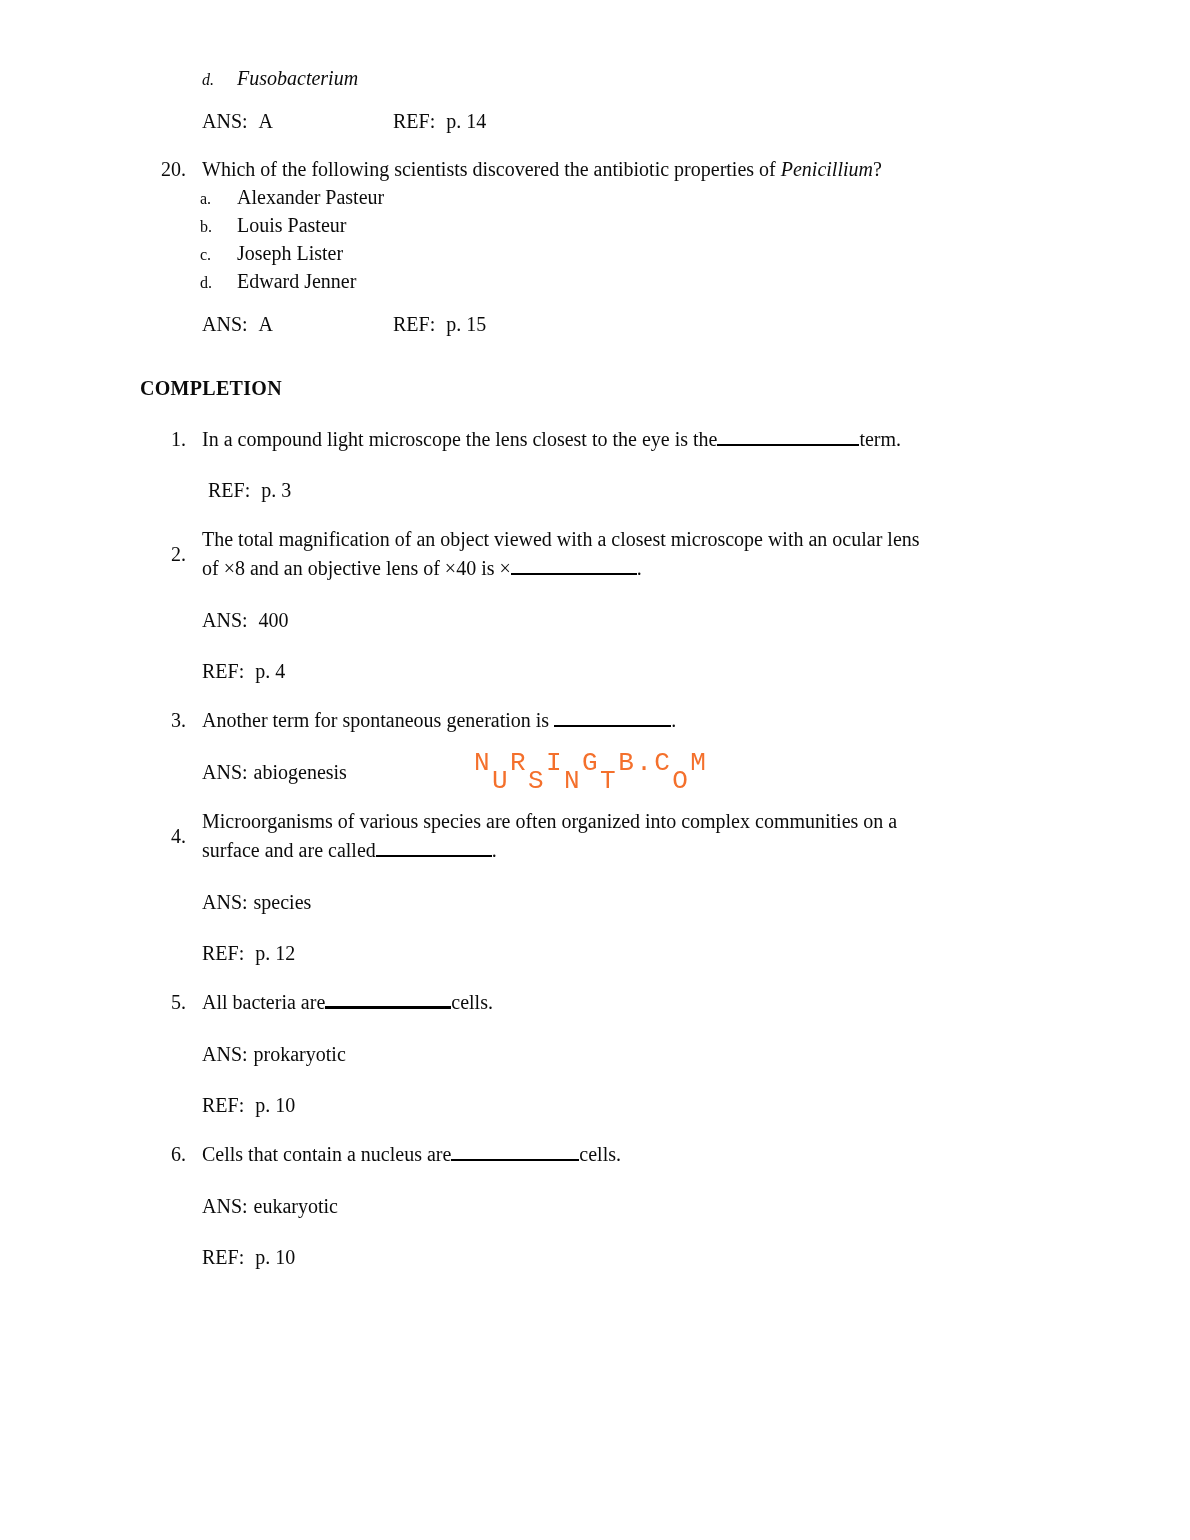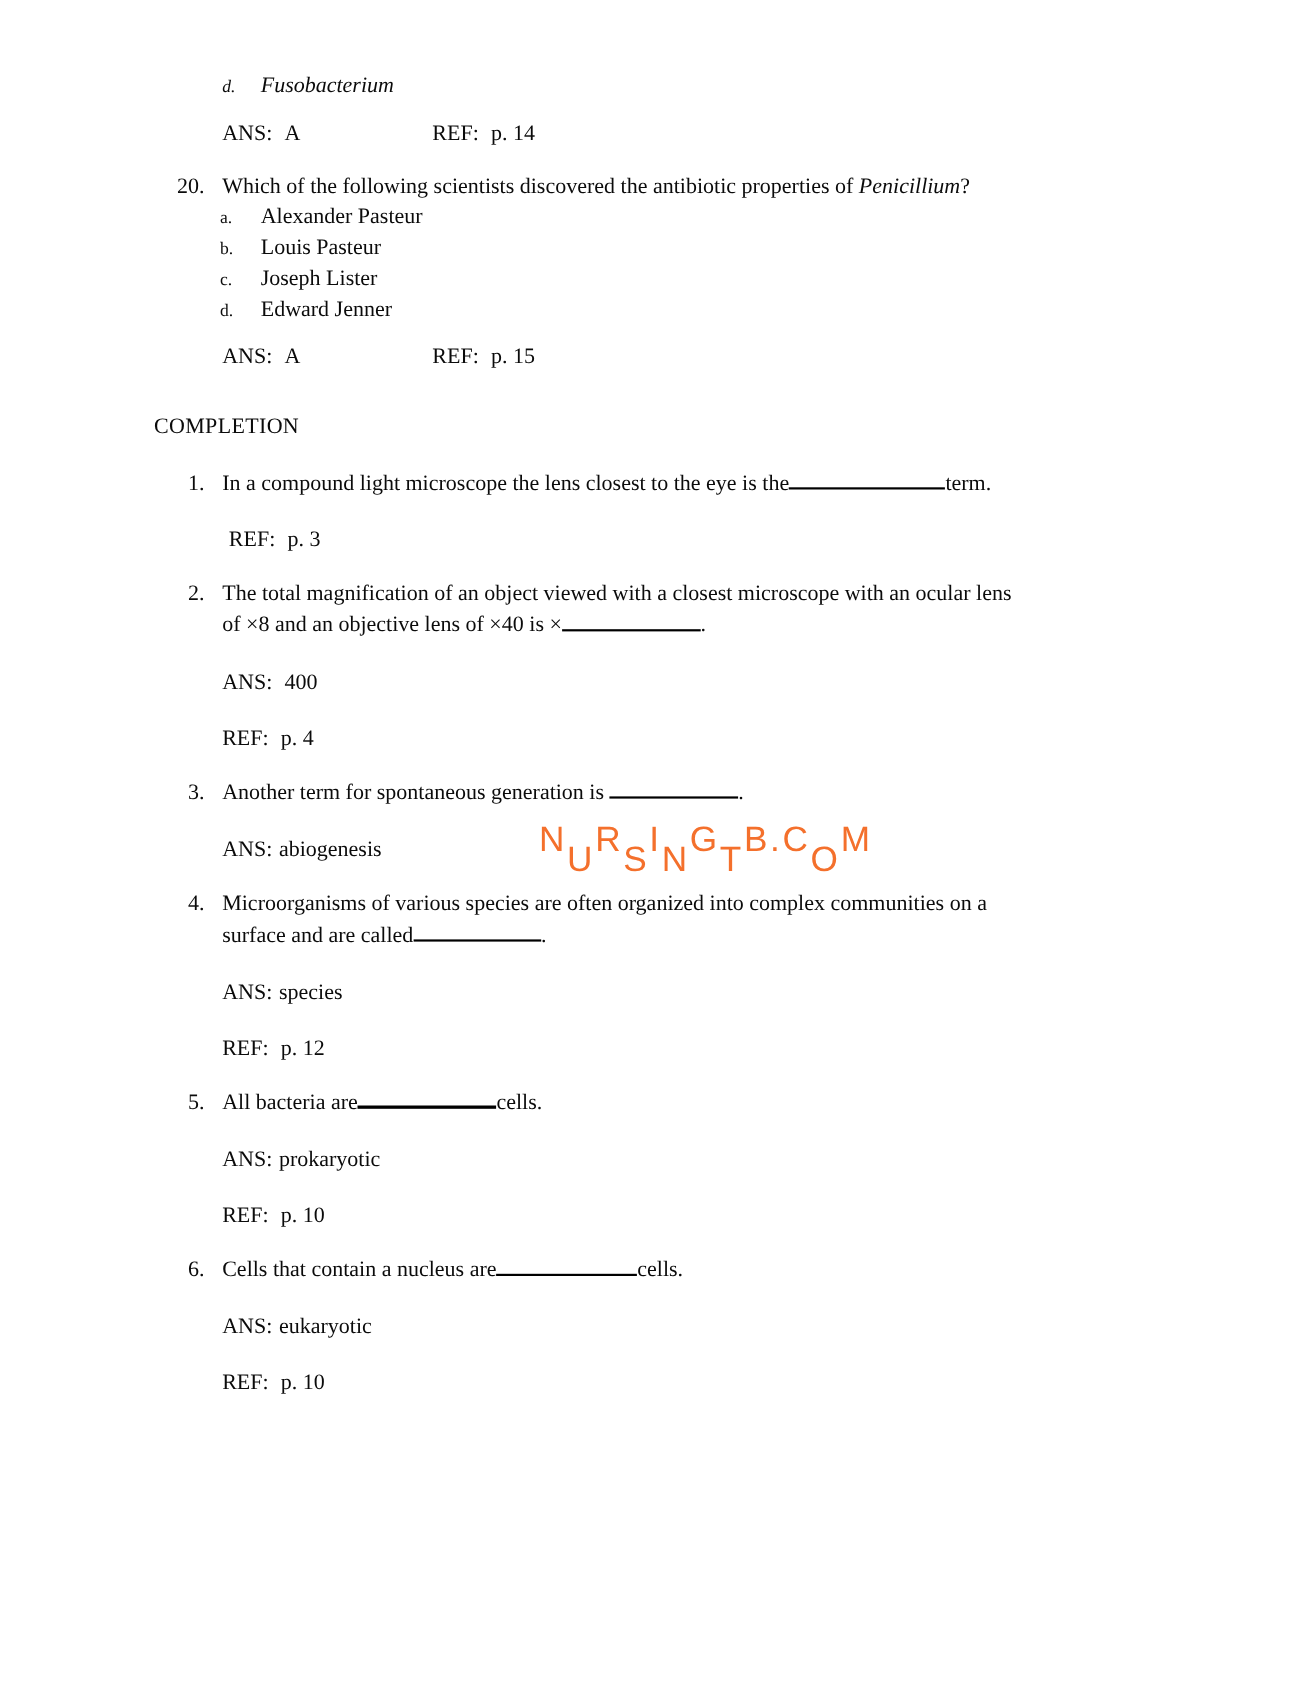--- a/index.html
+++ b/index.html
@@ -1,49 +1,49 @@
 <!DOCTYPE html>
 <html><head>
 <meta charset="utf-8">
 <style>
   html,body{margin:0;padding:0;background:#fff;}
   .page{position:relative;width:1190px;height:1540px;background:#ffffff;overflow:hidden;
         font-family:"Liberation Serif","DejaVu Serif",serif;color:#0b0b0b;}
   .content{position:absolute;left:140px;top:0;width:1000px;z-index:1;}
   .line{white-space:nowrap;line-height:29px;font-size:20px;}
-  .qrow{display:flex;align-items:flex-start;}
+  .qrow{display:flex;align-items:center;}
   .qnum{flex:none;width:46px;text-align:right;font-size:20px;line-height:29px;}
   .qbody{margin-left:16px;}
   .opt-row{display:flex;align-items:baseline;padding-left:60px;line-height:27px;white-space:nowrap;}
   .opt-row.tall{line-height:29px;padding-left:62px;}
   .opt-letter{flex:none;width:37px;font-size:16px;}
   .opt-letter.tall{width:35px;}
   .opt-text{font-size:20px;}
   .italic{font-style:italic;}
   .ans-row{position:relative;padding-left:62px;font-size:20px;line-height:29px;white-space:nowrap;}
   .ref-abs{position:absolute;left:253px;top:0;}
   .g1{margin-left:6px;}
   .g2{margin-left:11px;}
-  .heading{font-size:20px;line-height:29px;font-weight:normal;letter-spacing:0.3px;}
+  .heading{font-size:20px;line-height:29px;font-weight:bold;letter-spacing:0.3px;}
   .blank{display:inline-block;height:1px;border-bottom:2px solid #000;}
   .blank.thick{border-bottom-width:3px;}
   #prev-opt{margin-top:64px;}
   #prev-ans{margin-top:13px;}
   #q20{margin-top:19px;}
   #q20-options{margin-top:0;}
   #q20-ans{margin-top:14px;}
   #section-heading{margin-top:35px;}
   .citem{margin-top:20px;}
   .citem:first-child{margin-top:22px;}
   .c-ans{margin-top:23px;}
   .c-ref{margin-top:22px;}
   .c-ref.indent{padding-left:68px;}
-  .wm{position:absolute;left:490px;top:750px;z-index:0;
-      font-family:Liberation Sans, sans-serif;
-      font-size:32px;line-height:26px;letter-spacing:2.4px;white-space:nowrap;}
+  .wm{position:absolute;left:474px;top:750px;z-index:0;
+      font-family:Liberation Mono, monospace;
+      font-size:26px;line-height:26px;letter-spacing:2.4px;white-space:nowrap;}
   .wm span{display:inline-block;}
   .wm .lo{transform:translateY(18px);}
 </style>
 </head>
 <body>
 
 <div class="page">
 
   <div class="wm" id="watermark" style="color: rgb(244, 112, 44);"><span class="hi">N</span><span class="lo">U</span><span class="hi">R</span><span class="lo">S</span><span class="hi">I</span><span class="lo">N</span><span class="hi">G</span><span class="lo">T</span><span class="hi">B</span><span class="hi">.</span><span class="hi">C</span><span class="lo">O</span><span class="hi">M</span></div>
 

